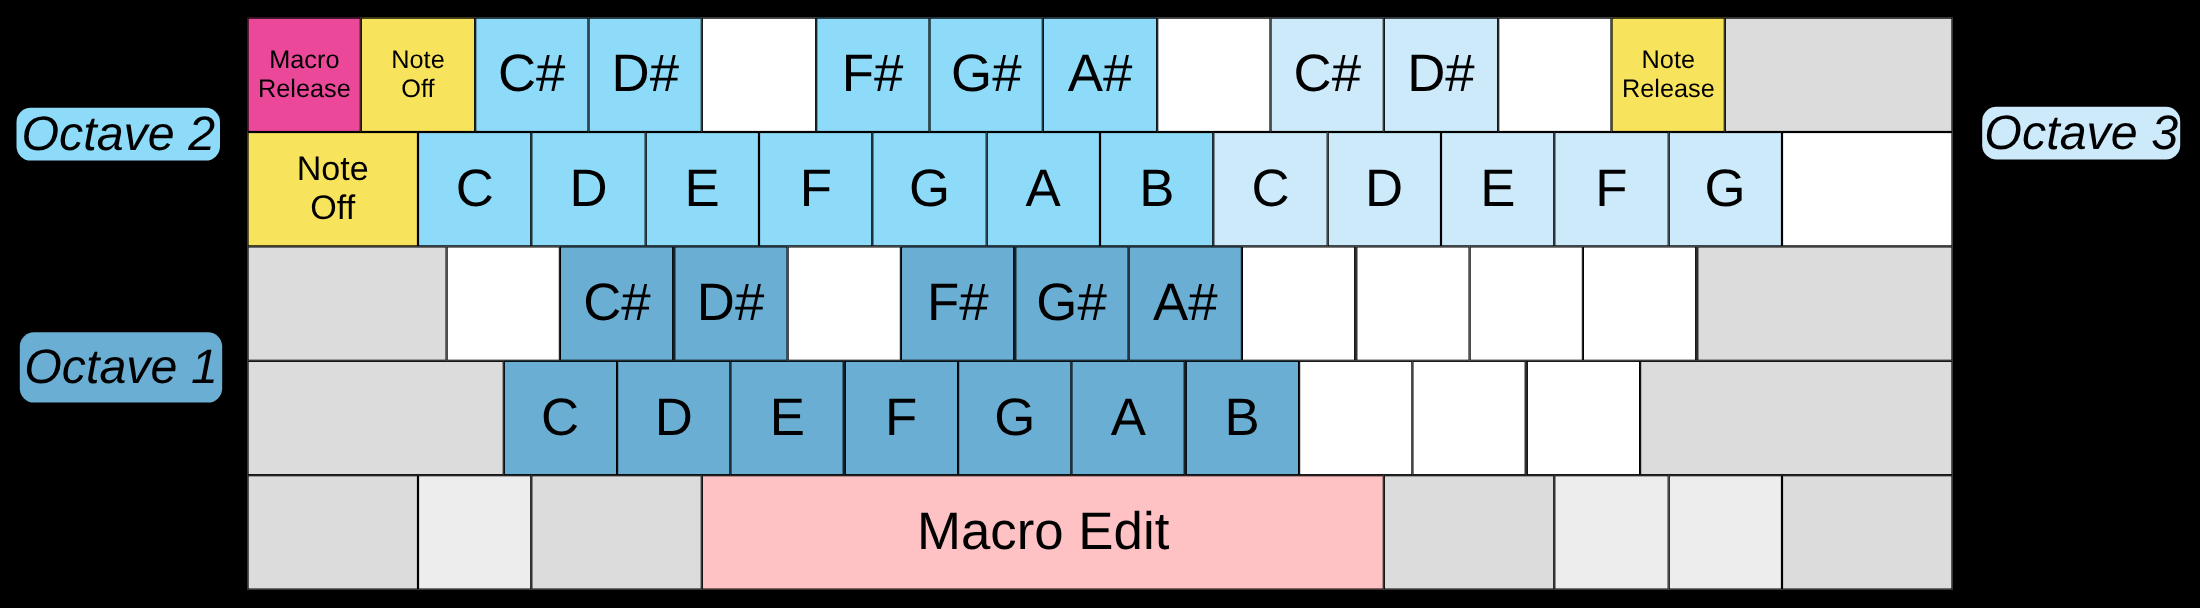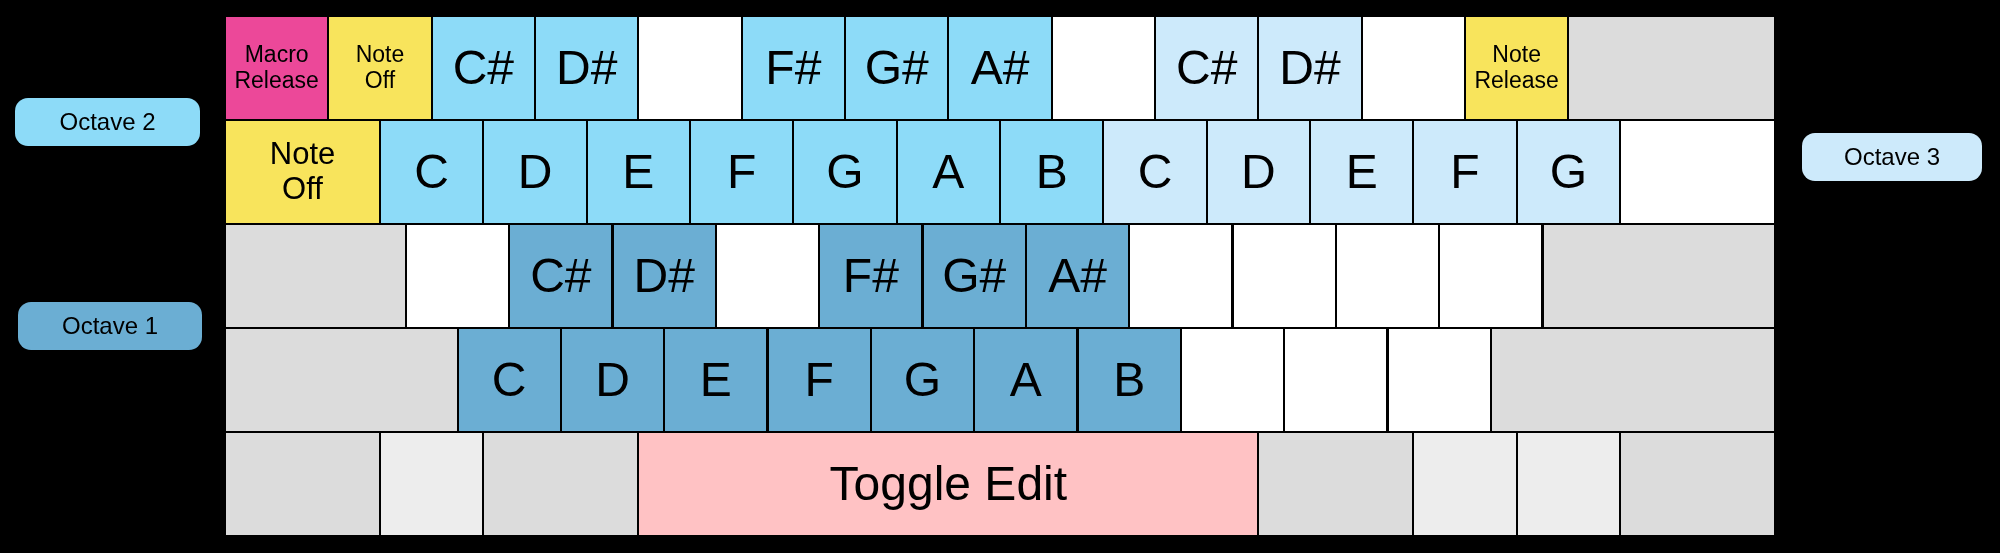--- a/index.html
+++ b/index.html
@@ -10,25 +10,25 @@
   #keyboard { position:absolute; left:225px; top:16px; width:1550px; height:520px; }
   .key {
     position:absolute; box-sizing:border-box; border:1.5px solid #000;
     display:flex; flex-direction:column; align-items:center; justify-content:center;
     font-size:48px; line-height:1.12; color:#000; text-align:center; white-space:nowrap;
   }
   .key.xs { font-size:23px; }
   .key.sm { font-size:31px; }
   .pill {
     position:absolute; display:flex; align-items:center; justify-content:center;
-    border-radius:13px; font-size:24px; color:#000;
+    border-radius:13px; font-size:44px; color:#000;font-style:italic;
   }
   .pill-oct2 { left:15px;   top:98px;  width:185px; height:48px; }
-  .pill-oct1 { left:18px;   top:302px; width:184px; height:48px;text-align:right; }
-  .pill-oct3 { left:1802px; top:97px;  width:180px; height:48px;margin-top:36px; }
+  .pill-oct1 { left:18px;   top:302px; width:184px; height:64px;text-align:right; }
+  .pill-oct3 { left:1802px; top:97px;  width:180px; height:48px; }
 </style>
 </head>
 <body>
 
 <div class="stage">
   <div class="pill pill-oct2" style="background: rgb(141, 219, 248);">Octave 2</div>
   <div class="pill pill-oct1" style="background: rgb(107, 174, 211);">Octave 1</div>
   <div class="pill pill-oct3" style="background: rgb(205, 234, 251);">Octave 3</div>
   <div id="keyboard">
       <div class="key xs" style="left: 0px; top: 0px; width: 103.33px; height: 104px; background: #ec4899;">
@@ -155,20 +155,20 @@
         <div>B</div>
       </div>
       <div class="key" style="left: 955.83px; top: 312px; width: 103.33px; height: 104px; background: rgb(255, 255, 255);"></div>
       <div class="key" style="left: 1059.17px; top: 312px; width: 103.33px; height: 104px; background: rgb(255, 255, 255);"></div>
       <div class="key" style="left: 1162.5px; top: 312px; width: 103.33px; height: 104px; background: rgb(255, 255, 255);"></div>
       <div class="key" style="left: 1265.83px; top: 312px; width: 284.17px; height: 104px; background: rgb(220, 220, 220);"></div>
       <div class="key" style="left: 0px; top: 416px; width: 155px; height: 104px; background: rgb(220, 220, 220);"></div>
       <div class="key" style="left: 155px; top: 416px; width: 103.33px; height: 104px; background: rgb(237, 237, 237);"></div>
       <div class="key" style="left: 258.33px; top: 416px; width: 155px; height: 104px; background: rgb(220, 220, 220);"></div>
       <div class="key" style="left: 413.33px; top: 416px; width: 620px; height: 104px; background: rgb(255, 194, 196);">
-        <div>Toggle Edit</div>
+        <div>Macro Edit</div>
       </div>
       <div class="key" style="left: 1033.33px; top: 416px; width: 155px; height: 104px; background: rgb(220, 220, 220);"></div>
       <div class="key" style="left: 1188.33px; top: 416px; width: 103.33px; height: 104px; background: rgb(237, 237, 237);"></div>
       <div class="key" style="left: 1291.67px; top: 416px; width: 103.33px; height: 104px; background: rgb(237, 237, 237);"></div>
       <div class="key" style="left: 1395px; top: 416px; width: 155px; height: 104px; background: rgb(220, 220, 220);"></div>
     </div>
 </div>
 
 </body></html>

